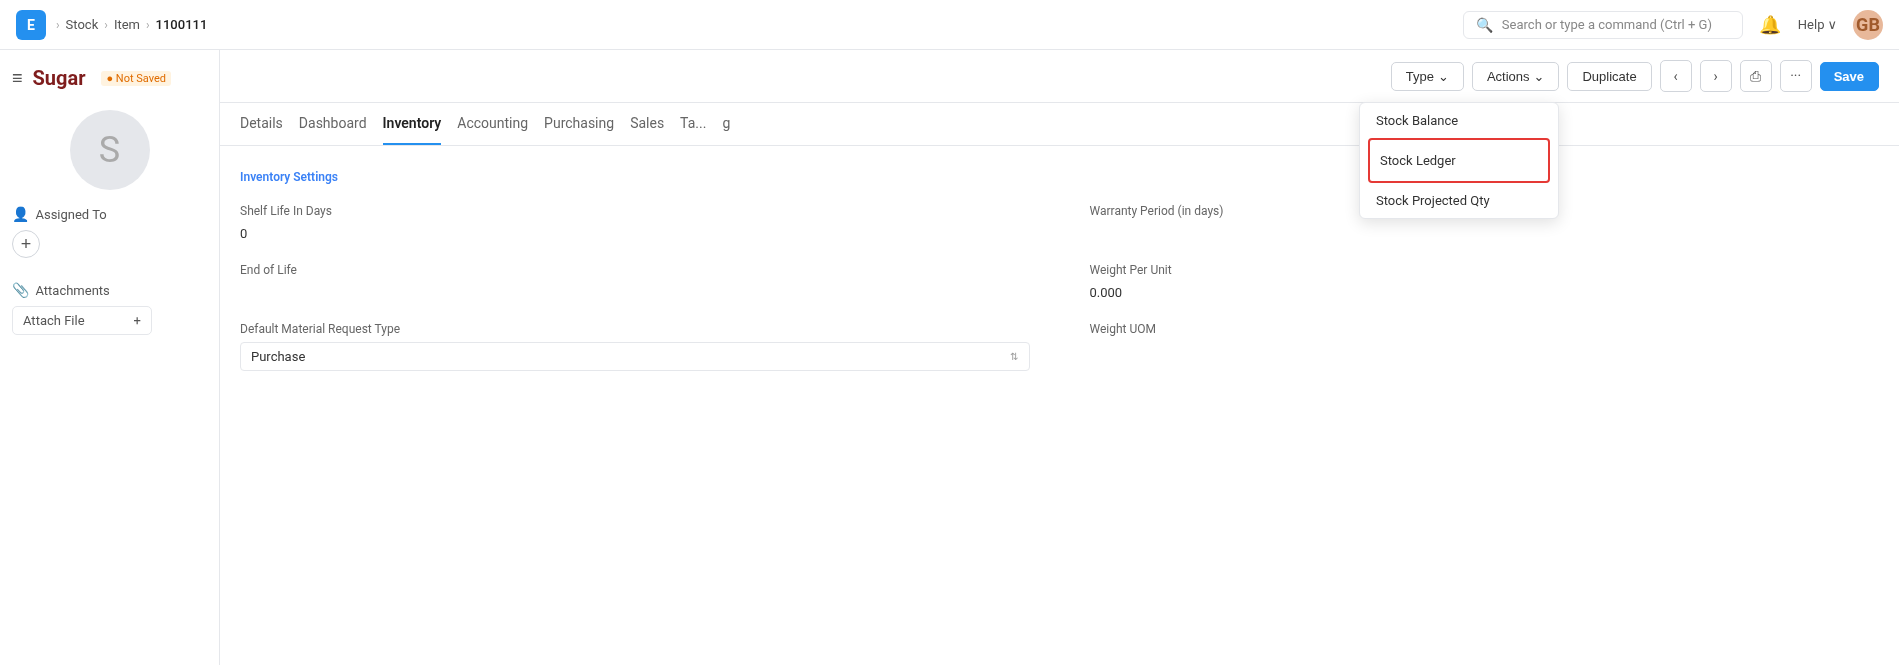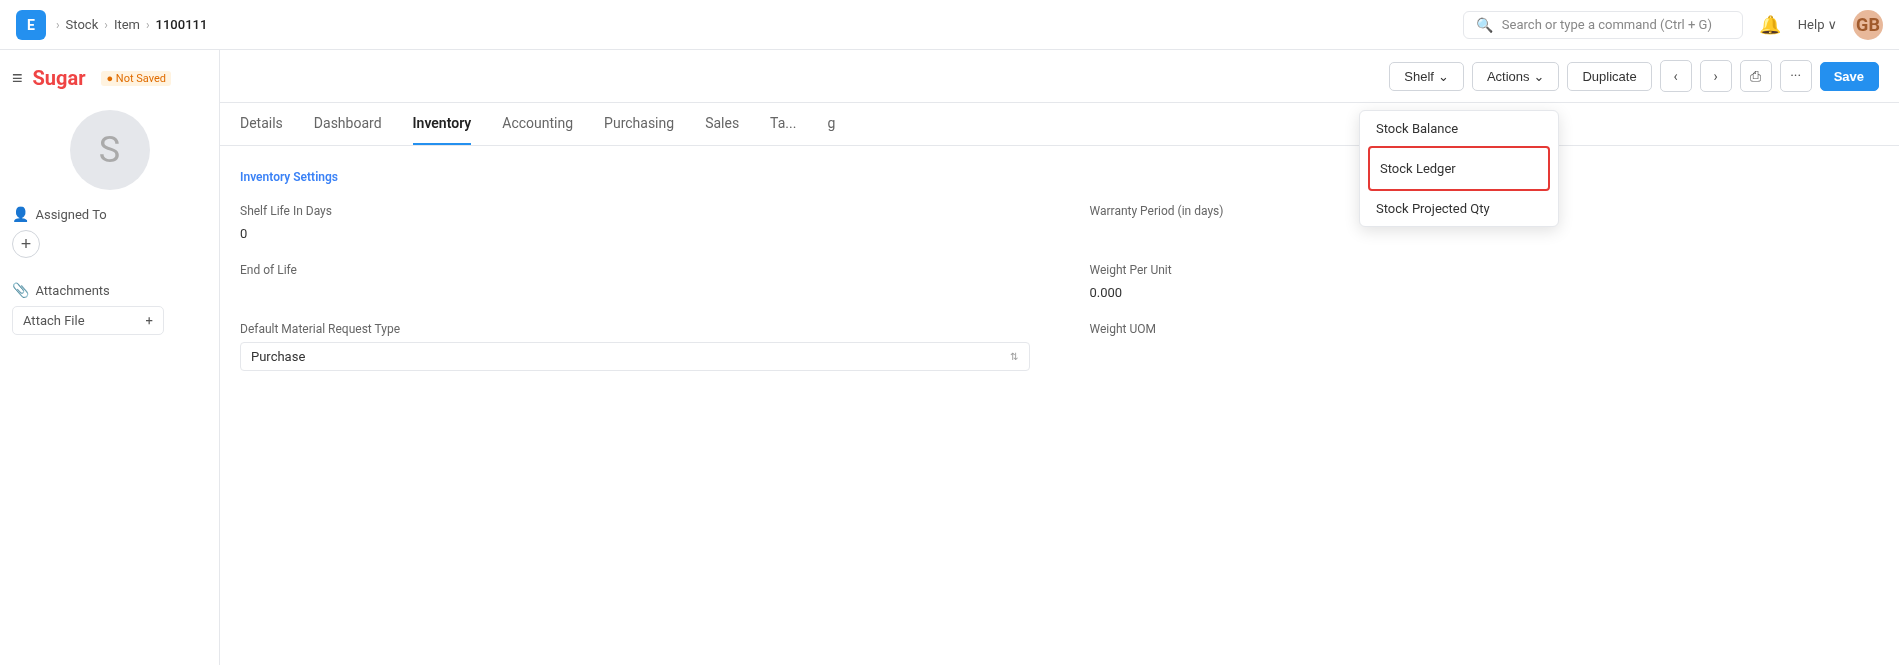--- a/index.html
+++ b/index.html
@@ -47,21 +47,21 @@
 
     
     .sidebar {
       width: 220px; border-right: 1px solid #e5e7eb;
       padding: 16px 12px; flex-shrink: 0;
     }
     .sidebar-title-row {
       display: flex; align-items: center; gap: 10px; margin-bottom: 20px;
     }
     .hamburger { font-size: 18px; color: #555; cursor: pointer; }
-    .page-title { font-size: 20px; font-weight: 700; color: #ef4444; }
+    .page-title { font-size: 20px; font-weight: 700; color: #7f1d1d; }
     .not-saved-badge {
       font-size: 11px; color: #e06c00; background: #fff3e0;
       border-radius: 3px; padding: 1px 5px; margin-left: 6px;
     }
     .assigned-section { margin-top: 10px; }
     .assigned-label {
       display: flex; align-items: center; gap: 6px;
       font-size: 13px; color: #555; margin-bottom: 8px;
     }
     .person-icon { font-size: 14px; }
@@ -73,21 +73,21 @@
     .attachments-section { margin-top: 24px; }
     .attachments-label {
       display: flex; align-items: center; gap: 6px;
       font-size: 13px; color: #555; margin-bottom: 8px;
     }
     .clip-icon { font-size: 14px; }
     .attach-file-btn {
       display: flex; align-items: center; justify-content: space-between;
       border: 1px solid #e5e7eb; border-radius: 5px; padding: 6px 10px;
       font-size: 13px; color: #555; cursor: pointer; background: #fff;
-      width: 152px;
+      width: 140px;
     }
     .avatar-placeholder {
       width: 80px; height: 80px; border-radius: 50%;
       background: #e5e7eb; display: flex; align-items: center; justify-content: center;
       font-size: 36px; color: #aaa; margin: 16px auto;
     }
 
     
     .content-area { flex: 1; overflow-y: auto; position: relative; }
 
@@ -106,35 +106,35 @@
       background: #2490ef; color: #fff; border-color: #2490ef; font-weight: 600; padding-left: 13px;
     }
     .toolbar-icon-btn {
       border: 1px solid #d1d5db; border-radius: 5px;
       width: 32px; height: 32px; display: flex; align-items: center; justify-content: center;
       cursor: pointer; background: #fff; color: #555; font-size: 14px;
     }
 
     
     .actions-dropdown {
-      position: absolute; top: 60px; right: 340px;
+      position: absolute; top: 52px; right: 340px;
       background: #fff; border: 1px solid #e5e7eb; border-radius: 6px;
       box-shadow: 0 4px 16px rgba(0,0,0,0.12); z-index: 100; min-width: 200px;
     }
     .dropdown-item {
       padding: 10px 16px; font-size: 13px; color: #333; cursor: pointer;
     }
     .dropdown-item.highlighted {
       border: 2px solid #e53935; margin: 0 8px; border-radius: 4px; padding: 13px 10px;
     }
 
     
     .tabs {
       display: flex; align-items: center; padding: 0 20px;
-      border-bottom: 1px solid #e5e7eb; gap: 31px;
+      border-bottom: 1px solid #e5e7eb; gap: 16px;
     }
     .tab {
       padding: 12px 0; font-size: 14px; color: #666; cursor: pointer;
       border-bottom: 2px solid transparent; white-space: nowrap;
     }
     .tab.active {
       color: #222; font-weight: 600; border-bottom: 2px solid #2490ef; text-align: center;
     }
 
     
@@ -203,21 +203,21 @@
         <span>Attach File</span>
         <span>+</span>
       </div>
     </div>
   </div>
 
   <div class="content-area">
 
     <div class="toolbar">
       <button class="toolbar-btn">
-        <span>Shelf</span>
+        <span>Type</span>
         <span>⌄</span>
       </button>
       <button class="toolbar-btn">
         <span>Actions</span>
         <span>⌄</span>
       </button>
       <button class="toolbar-btn">
         <span>Duplicate</span>
       </button>
       <div class="toolbar-icon-btn">

